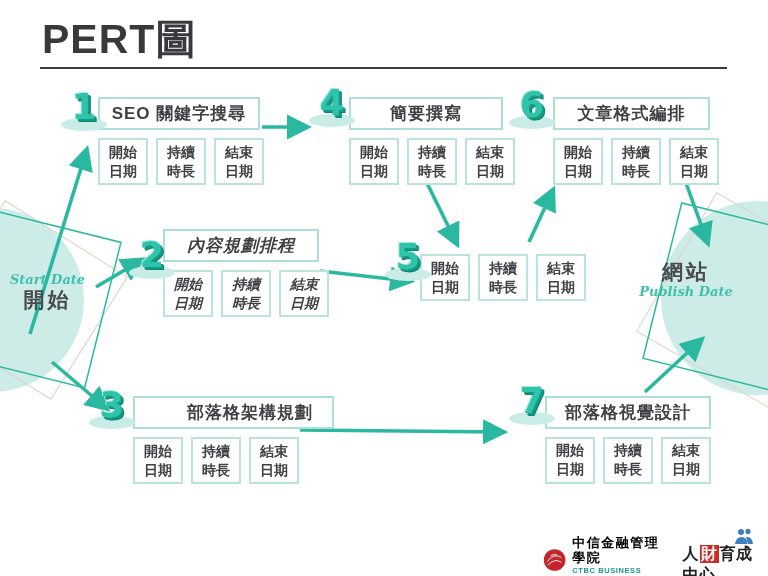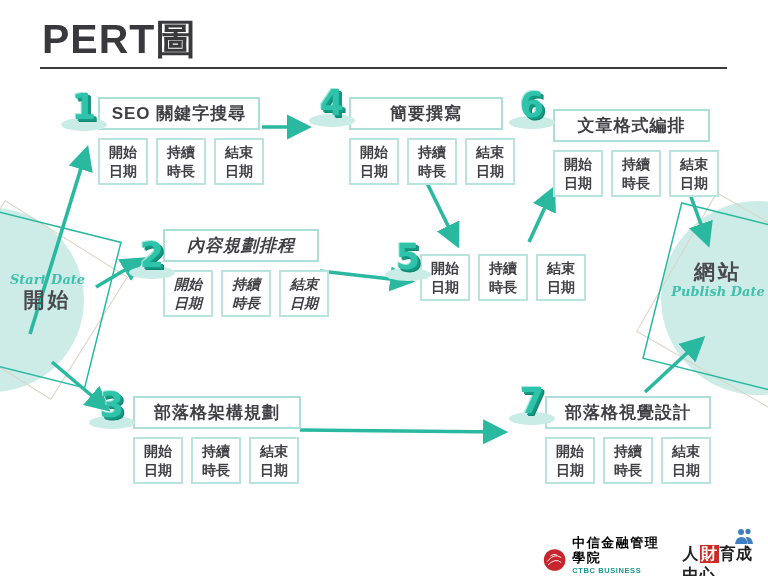--- a/index.html
+++ b/index.html
@@ -63,21 +63,21 @@
       <line x1="686" y1="183" x2="707" y2="241" marker-end="url(#ah)"></line>
       <line x1="300" y1="430" x2="501" y2="432" marker-end="url(#ah)"></line>
       <line x1="645" y1="392" x2="700" y2="341" marker-end="url(#ah)"></line>
     </g>
   </svg>
 
   <div class="terminal" style="left:5px;top:272px;width:85px;">
     <div class="script">Start Date</div>
     <div class="zh">開始</div>
   </div>
-  <div class="terminal" style="left:668px;top:260px;width:100px;">
+  <div class="terminal" style="left:636px;top:260px;width:100px;">
     <div class="zh">網站</div>
     <div class="script">Publish Date</div>
   </div>
 
   <div class="badge" style="left:60px;top:90px;">
     <div class="badge-num">1</div>
       <div class="badge-shadow"></div>
   </div>
   <div class="badge" style="left:128px;top:238px;">
     <div class="badge-num">2</div>
@@ -133,21 +133,21 @@
           <span>持續</span>
           <span>時長</span>
         </div>
       <div class="date-box">
           <span>結束</span>
           <span>日期</span>
         </div>
     </div>
   </div>
 
-  <div class="node" style="left:553px;top:97px;margin-top:12px;">
+  <div class="node" style="left:553px;top:97px;">
     <div class="title-box" style="width:153px;">文章格式編排</div>
     <div class="date-row">
       <div class="date-box">
           <span>開始</span>
           <span>日期</span>
         </div>
       <div class="date-box">
           <span>持續</span>
           <span>時長</span>
         </div>
@@ -187,38 +187,38 @@
           <span>時長</span>
         </div>
       <div class="date-box">
           <span>結束</span>
           <span>日期</span>
         </div>
     </div>
   </div>
 
   <div class="node" style="left:133px;top:396px;">
-    <div class="title-box" style="width:164px;">部落格架構規劃</div>
-    <div class="date-row">
-      <div class="date-box">
-          <span>開始</span>
-          <span>日期</span>
-        </div>
-      <div class="date-box">
-          <span>持續</span>
-          <span>時長</span>
-        </div>
-      <div class="date-box">
-          <span>結束</span>
-          <span>日期</span>
-        </div>
-    </div>
-  </div>
-
-  <div class="node" style="left:545px;top:396px;">
+    <div class="title-box" style="width:164px;padding-left:33px;">部落格架構規劃</div>
+    <div class="date-row">
+      <div class="date-box">
+          <span>開始</span>
+          <span>日期</span>
+        </div>
+      <div class="date-box">
+          <span>持續</span>
+          <span>時長</span>
+        </div>
+      <div class="date-box">
+          <span>結束</span>
+          <span>日期</span>
+        </div>
+    </div>
+  </div>
+
+  <div class="node" style="left:545px;top:396px;font-family:Liberation Serif, serif;">
     <div class="title-box" style="width:162px;">部落格視覺設計</div>
     <div class="date-row">
       <div class="date-box">
           <span>開始</span>
           <span>日期</span>
         </div>
       <div class="date-box">
           <span>持續</span>
           <span>時長</span>
         </div>

